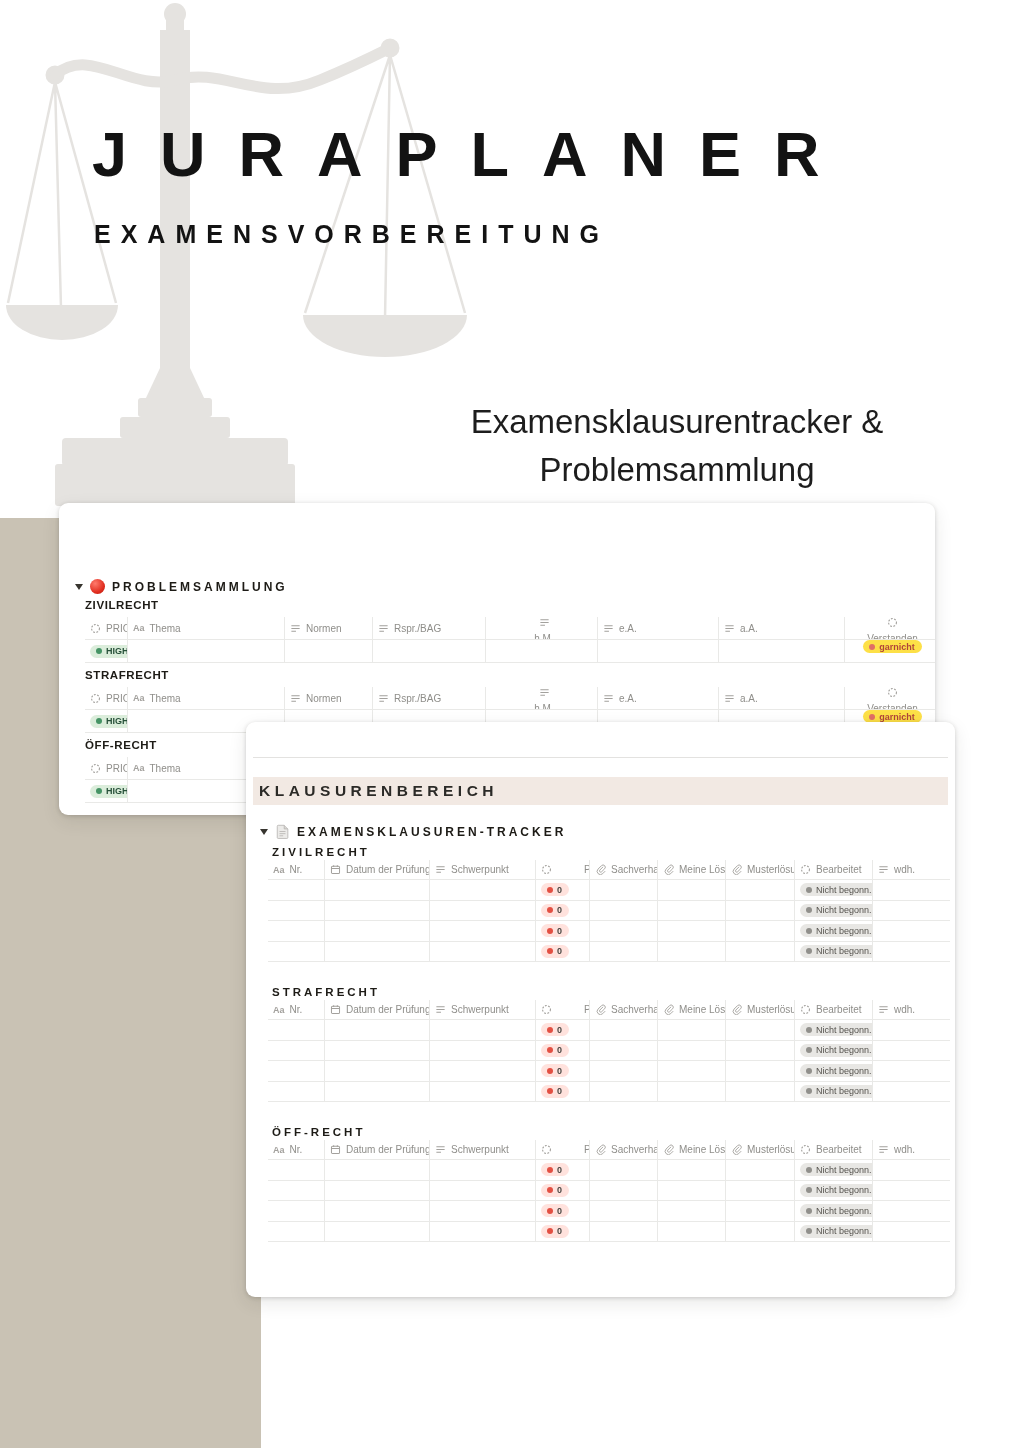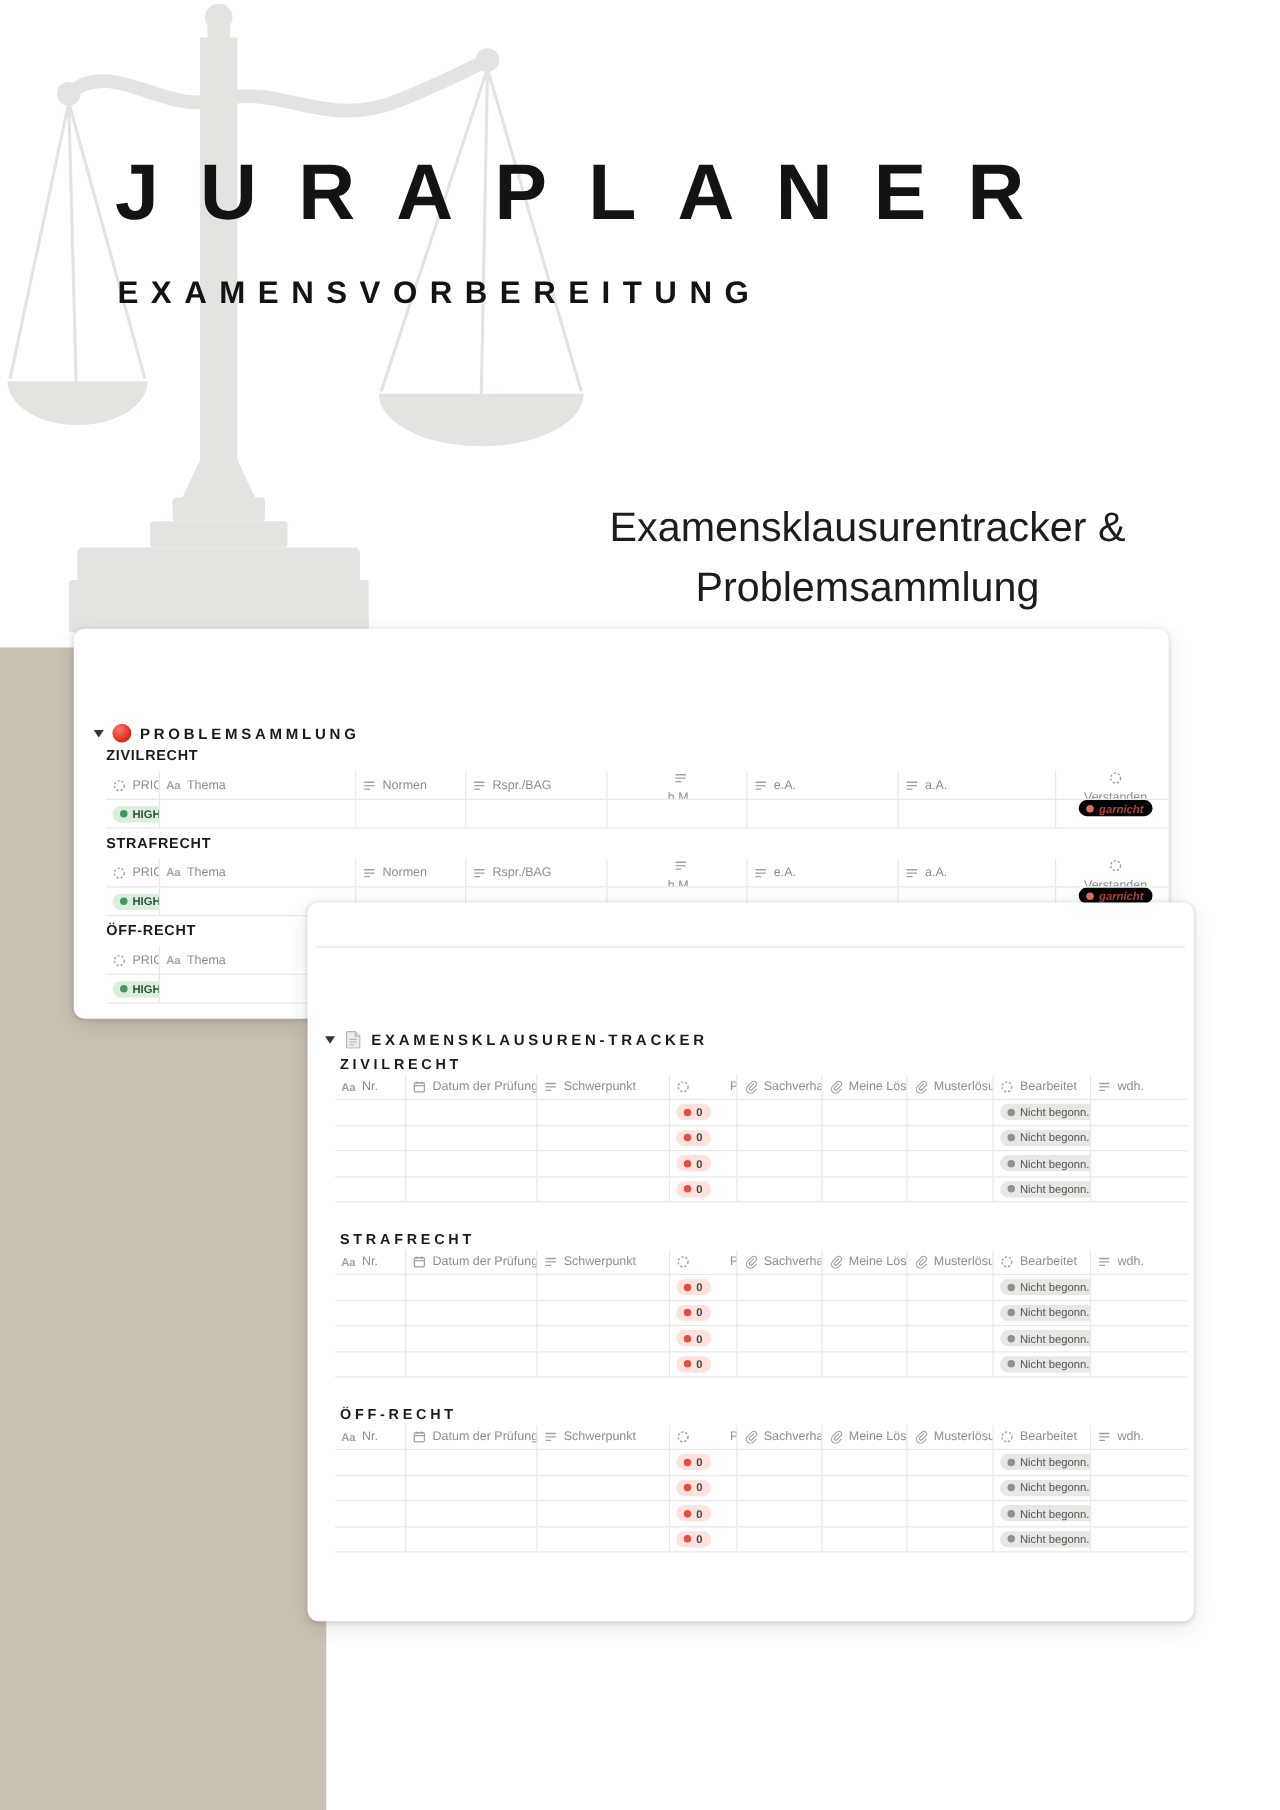--- a/index.html
+++ b/index.html
@@ -6,21 +6,21 @@
   body{width:1024px;height:1448px;font-family:"Liberation Sans","DejaVu Sans",sans-serif;}
   .page{position:relative;width:1024px;height:1448px;background:#ffffff;overflow:hidden;}
 
   
   .scale-art{position:absolute;left:0;top:0;z-index:0;}
   .beige-block{position:absolute;left:0;top:518px;width:261px;height:930px;background:#c9c2b4;z-index:1;}
 
   
   .brand-title{position:absolute;left:92px;top:118px;font-size:63px;font-weight:700;letter-spacing:33px;color:#131313;white-space:nowrap;z-index:2;}
   .brand-subtitle{position:absolute;left:94px;top:220px;font-size:25px;font-weight:700;letter-spacing:10px;color:#131313;white-space:nowrap;z-index:2;}
-  .tagline{position:absolute;left:424px;top:398px;width:540px;text-align:center;font-size:33px;line-height:48px;font-weight:400;color:#1d1d1d;z-index:2;}
+  .tagline{position:absolute;left:407px;top:398px;width:540px;text-align:center;font-size:33px;line-height:48px;font-weight:400;color:#1d1d1d;z-index:2;}
 
   
   .panel{position:absolute;background:#ffffff;border-radius:9px;box-shadow:0 1px 4px rgba(40,35,25,.18),0 6px 18px rgba(40,35,25,.10);}
   .panel-1{left:59px;top:503px;width:876px;height:312px;z-index:3;}
   .panel-2{left:246px;top:722px;width:709px;height:575px;z-index:4;}
 
   .db-head{position:absolute;display:flex;align-items:center;gap:7px;}
   .db-title{font-size:12px;font-weight:700;letter-spacing:3px;color:#1d1b16;white-space:nowrap;}
   .toggle{width:0;height:0;border-left:4.5px solid transparent;border-right:4.5px solid transparent;border-top:6px solid #37352f;display:inline-block;flex:0 0 auto;}
   .emoji-red-circle{width:15px;height:15px;border-radius:50%;background:radial-gradient(circle at 35% 30%,#ff7a6c,#e02d1f 62%,#b01e0e);display:inline-block;flex:0 0 auto;}
@@ -50,21 +50,21 @@
   .p2-table .th-row{height:19px;}
   .p2-table .data-row{height:19.5px;}
   .k1{width:57px;} .k2{width:105px;} .k3{width:106px;} .k4{width:54px;gap:32px;} .k5{width:68px;}
   .k6{width:68px;} .k7{width:69px;} .k8{width:78px;} .k9{width:77px;}
 
   
   .badge{display:inline-flex;align-items:center;gap:4px;height:13px;padding:0 7px 0 6px;border-radius:9px;font-size:9px;font-weight:600;white-space:nowrap;max-width:100%;}
   .badge .dot{width:6px;height:6px;border-radius:50%;flex:0 0 auto;}
   .b-green{background:#dbeddb;color:#27513a;}
   .b-green .dot{background:#459465;}
-  .b-red{background:#000000;color:#b0433a;font-style:italic;}
+  .b-red{background:#fde047;color:#b0433a;}
   .b-red .dot{background:#e16f64;}
   .b-pink{background:#ffe2dd;color:#4a4844;}
   .b-pink .dot{background:#e25043;}
   .b-gray{background:#e8e7e4;color:#55534e;font-weight:500;}
   .b-gray .dot{background:#91908c;}
 
   
   .divider{position:absolute;left:7px;top:35px;width:695px;height:1px;background:#e3e2e0;}
   .banner{position:absolute;left:7px;top:55px;width:695px;height:28px;background:#f2e9e3;display:flex;align-items:center;}
   .banner span{margin-left:6px;font-size:15.5px;font-weight:700;letter-spacing:4.5px;color:#2b2a27;white-space:nowrap;}
@@ -325,20 +325,23 @@
               <i class="dot"></i>
               <span>garnicht</span>
             </span>
           </div>
       </div>
     </div>
   </div>
 
   <div class="panel panel-2">
     <div class="divider"></div>
+    <div class="banner">
+      <span>KLAUSURENBEREICH</span>
+    </div>
 
     <div class="db-head" style="left:14px;top:102px;">
       <span class="toggle"></span>
       <svg class="page-icon" width="15" height="15" viewBox="0 0 14 14">
           <path d="M3 1.2h5.6L12 4.6v8a.9.9 0 0 1-.9.9H3a.9.9 0 0 1-.9-.9V2.1A.9.9 0 0 1 3 1.2Z" fill="#ecebe9" stroke="#b9b7b4" stroke-width=".8"></path>
           <path d="M8.6 1.2v3.4H12" fill="#d9d7d4" stroke="#b9b7b4" stroke-width=".8"></path>
           <path d="M4.2 7h5.6M4.2 9h5.6M4.2 11h3.4" stroke="#b9b7b4" stroke-width=".8"></path>
         </svg>
       <span class="db-title">EXAMENSKLAUSUREN-TRACKER</span>
     </div>

